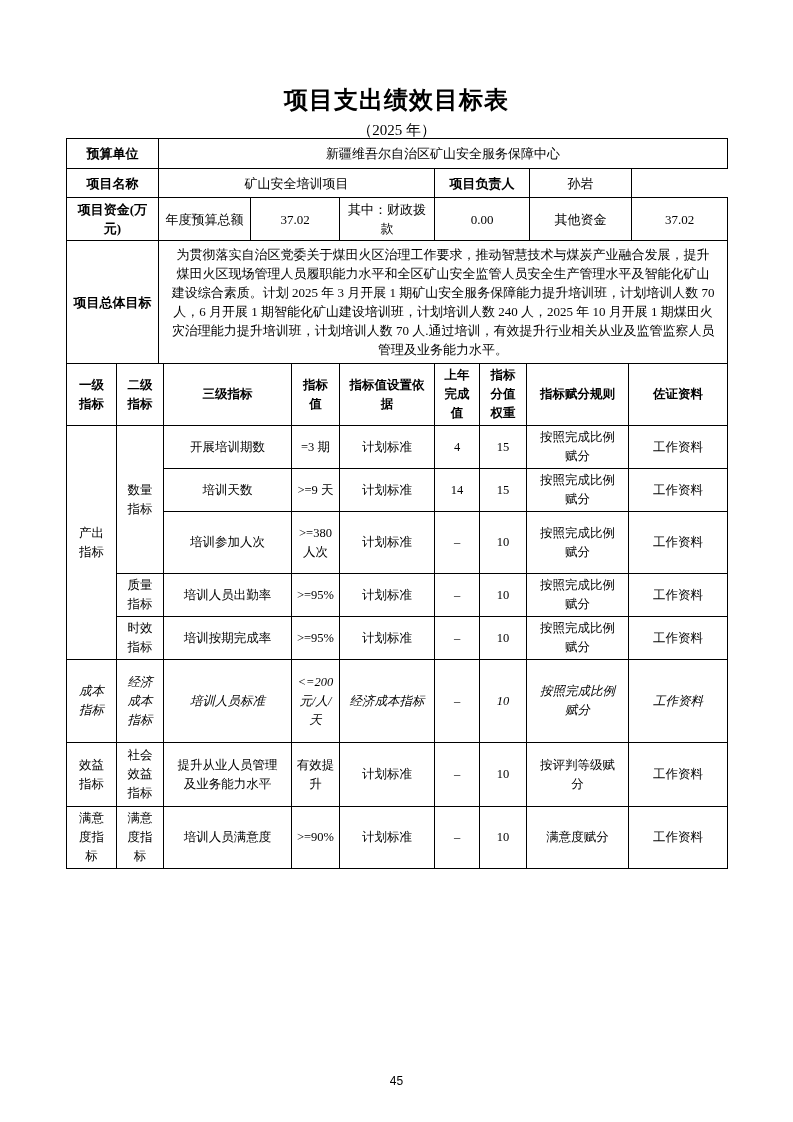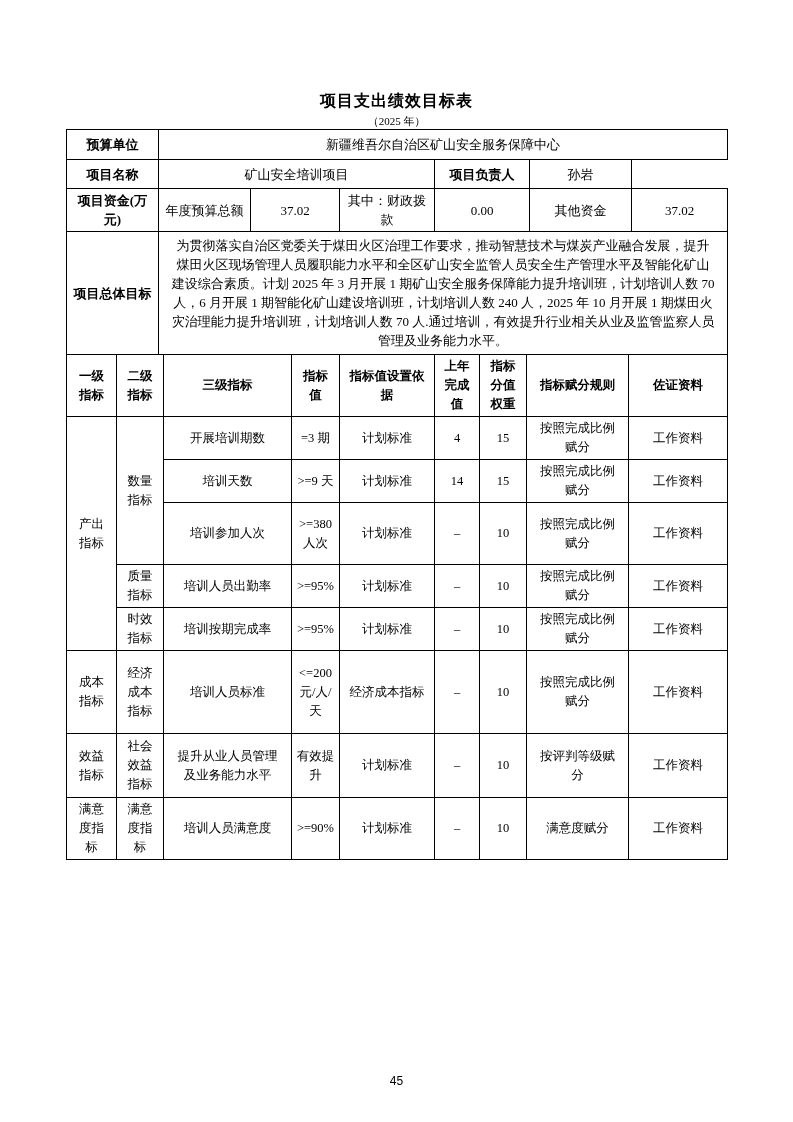--- a/index.html
+++ b/index.html
@@ -12,28 +12,29 @@
   .page {
     position: relative;
     width: 793px;
     height: 1122px;
     background: #ffffff;
     overflow: hidden;
   }
   .doc-title {
     padding-top: 88px;
     text-align: center;
-    font-size: 16px;
+    font-size: 24px;
     font-weight: bold;
     line-height: 25px;
     letter-spacing: 1px;
   }
   .doc-subtitle {
-    text-align: center;
-    font-size: 11px;
+    margin-top: 9px;
+    text-align: center;
+    font-size: 15px;
     line-height: 16px;
   }
   table.doc {
     border-collapse: collapse;
     table-layout: fixed;
     width: 661px;
     margin-left: 66px;
   }
   table.doc td, table.doc th {
     border: 1px solid #000;
@@ -200,21 +201,21 @@
     <tr style="height:43px;">
       <td>时效指标</td>
       <td>培训按期完成率</td>
       <td class="val">&gt;=95%</td>
       <td>计划标准</td>
       <td>–</td>
       <td>10</td>
       <td>按照完成比例赋分</td>
       <td>工作资料</td>
     </tr>
-    <tr style="height:83px;">
+    <tr style="height:83px;font-style:italic;">
       <td>成本指标</td>
       <td>经济成本指标</td>
       <td>培训人员标准</td>
       <td class="val">&lt;=200 元/人/天</td>
       <td>经济成本指标</td>
       <td>–</td>
       <td>10</td>
       <td>按照完成比例赋分</td>
       <td>工作资料</td>
     </tr>

